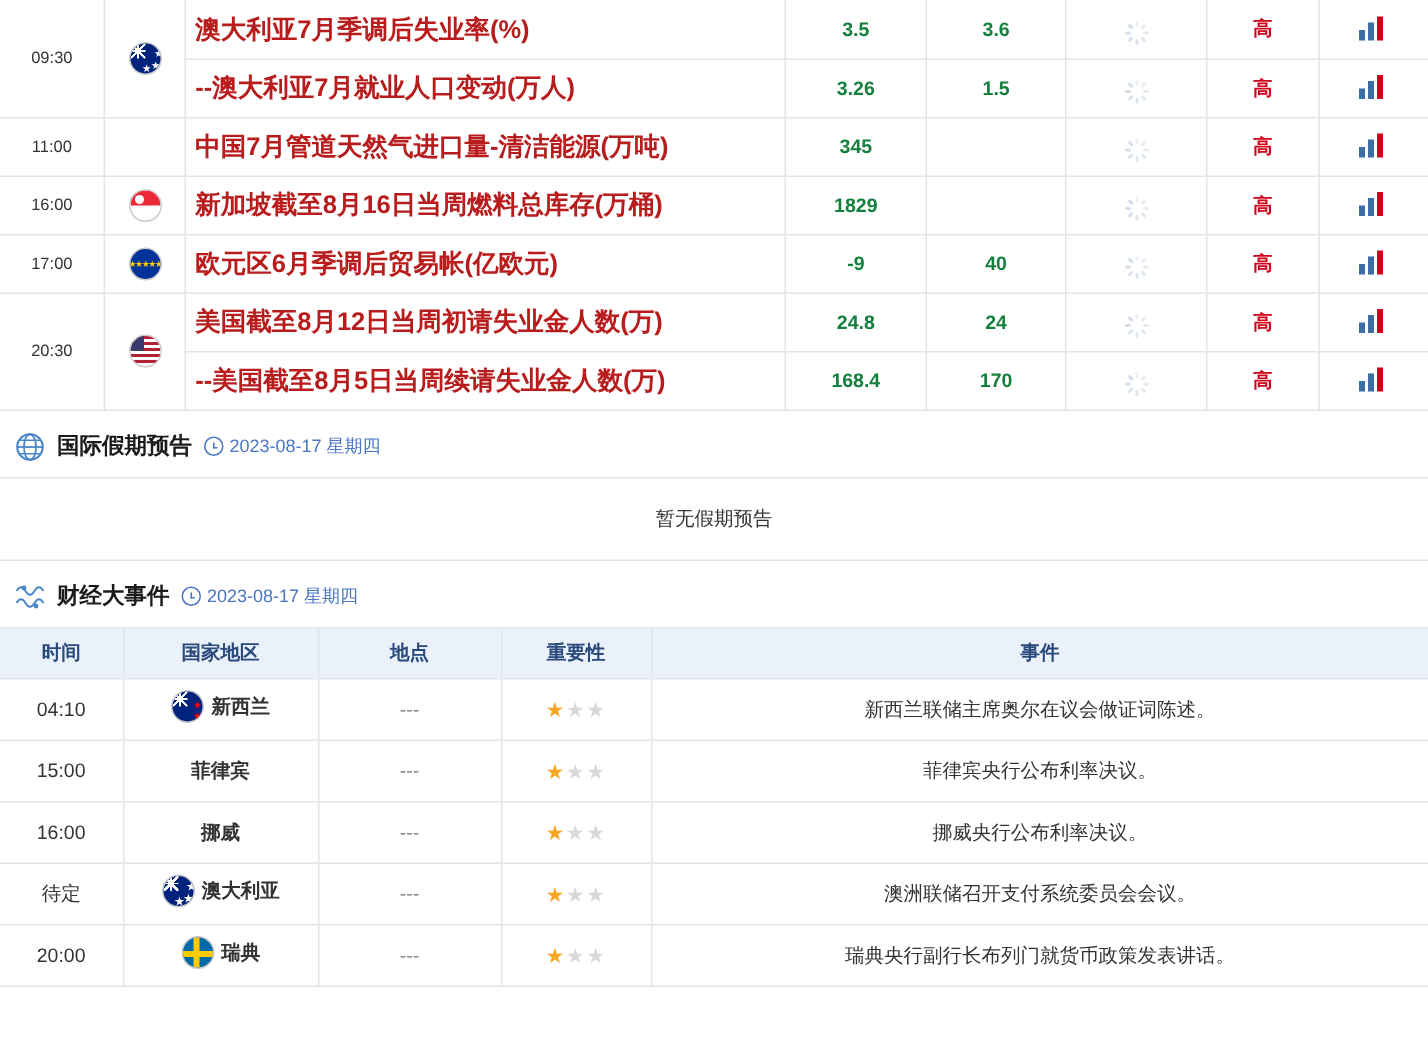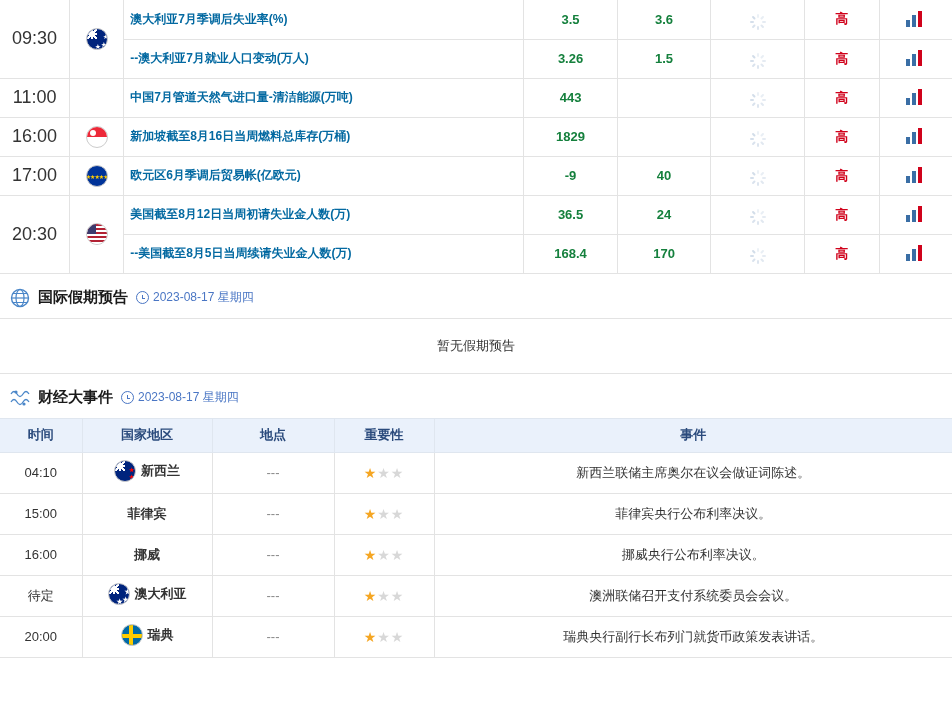--- a/index.html
+++ b/index.html
@@ -17,25 +17,25 @@
   
   .econ-table td {
     border-bottom: 1px solid #e3e3e3;
     border-right: 1px solid #e3e3e3;
     height: 39px;
     padding: 0 6px;
     vertical-align: middle;
   }
   .econ-table tr td:last-child { border-right: none; }
   .c-time {
-    width: 67px; text-align: center; color: #333; font-size: 18px;
+    width: 67px; text-align: center; color: #333; font-size: 11px;
     border-left: none;
   }
   .c-flag { width: 52px; text-align: center; }
-  .c-title { width: 385px; color: #0369a1; font-size: 12px; font-weight: bold; padding-left: 8px; }
+  .c-title { width: 385px; color: #b91c1c; font-size: 17px; font-weight: bold; padding-left: 8px; }
   .c-prev, .c-fore { width: 90px; text-align: center; color: #15803d; font-weight: bold; }
   .c-spin { width: 90px; text-align: center; }
   .c-imp  { width: 72px; text-align: center; color: #d0021b; font-weight: bold; }
   .c-chart { width: 70px; text-align: center; }
 
   
   .flag {
     width: 26px; height: 18px; border-radius: 50%;
     display: inline-block; position: relative; overflow: hidden;
     vertical-align: middle;
@@ -211,21 +211,21 @@
         <td class="c-prev">3.26</td>
         <td class="c-fore">1.5</td>
         <td class="c-spin"><span class="spinner"><i style="transform:translate(-50%,-100%) rotate(0deg);opacity:0.35"></i><i style="transform:translate(-50%,-100%) rotate(45deg);opacity:0.42"></i><i style="transform:translate(-50%,-100%) rotate(90deg);opacity:0.49"></i><i style="transform:translate(-50%,-100%) rotate(135deg);opacity:0.56"></i><i style="transform:translate(-50%,-100%) rotate(180deg);opacity:0.63"></i><i style="transform:translate(-50%,-100%) rotate(225deg);opacity:0.7"></i><i style="transform:translate(-50%,-100%) rotate(270deg);opacity:0.77"></i><i style="transform:translate(-50%,-100%) rotate(315deg);opacity:0.8400000000000001"></i></span></td>
         <td class="c-imp">高</td>
         <td class="c-chart"><span class="chart-ico"><b class="b1"></b><b class="b2"></b><b class="b3"></b></span></td>
       </tr>
       <tr>
         <td class="c-time">11:00</td>
         <td class="c-flag"></td>
         <td class="c-title">中国7月管道天然气进口量-清洁能源(万吨)</td>
-        <td class="c-prev">443</td>
+        <td class="c-prev">345</td>
         <td class="c-fore"></td>
         <td class="c-spin"><span class="spinner"><i style="transform:translate(-50%,-100%) rotate(0deg);opacity:0.35"></i><i style="transform:translate(-50%,-100%) rotate(45deg);opacity:0.42"></i><i style="transform:translate(-50%,-100%) rotate(90deg);opacity:0.49"></i><i style="transform:translate(-50%,-100%) rotate(135deg);opacity:0.56"></i><i style="transform:translate(-50%,-100%) rotate(180deg);opacity:0.63"></i><i style="transform:translate(-50%,-100%) rotate(225deg);opacity:0.7"></i><i style="transform:translate(-50%,-100%) rotate(270deg);opacity:0.77"></i><i style="transform:translate(-50%,-100%) rotate(315deg);opacity:0.8400000000000001"></i></span></td>
         <td class="c-imp">高</td>
         <td class="c-chart"><span class="chart-ico"><b class="b1"></b><b class="b2"></b><b class="b3"></b></span></td>
       </tr>
       <tr>
         <td class="c-time">16:00</td>
         <td class="c-flag"><span class="flag circle flag-sg"><span class="moon"></span></span></td>
         <td class="c-title">新加坡截至8月16日当周燃料总库存(万桶)</td>
         <td class="c-prev">1829</td>
@@ -241,21 +241,21 @@
         <td class="c-prev">-9</td>
         <td class="c-fore">40</td>
         <td class="c-spin"><span class="spinner"><i style="transform:translate(-50%,-100%) rotate(0deg);opacity:0.35"></i><i style="transform:translate(-50%,-100%) rotate(45deg);opacity:0.42"></i><i style="transform:translate(-50%,-100%) rotate(90deg);opacity:0.49"></i><i style="transform:translate(-50%,-100%) rotate(135deg);opacity:0.56"></i><i style="transform:translate(-50%,-100%) rotate(180deg);opacity:0.63"></i><i style="transform:translate(-50%,-100%) rotate(225deg);opacity:0.7"></i><i style="transform:translate(-50%,-100%) rotate(270deg);opacity:0.77"></i><i style="transform:translate(-50%,-100%) rotate(315deg);opacity:0.8400000000000001"></i></span></td>
         <td class="c-imp">高</td>
         <td class="c-chart"><span class="chart-ico"><b class="b1"></b><b class="b2"></b><b class="b3"></b></span></td>
       </tr>
       <tr>
         <td class="c-time" rowspan="2">20:30</td>
         <td class="c-flag" rowspan="2"><span class="flag circle flag-us"><span class="stripes"></span><span class="canton"></span></span></td>
         <td class="c-title">美国截至8月12日当周初请失业金人数(万)</td>
-        <td class="c-prev">36.5</td>
+        <td class="c-prev">24.8</td>
         <td class="c-fore">24</td>
         <td class="c-spin"><span class="spinner"><i style="transform:translate(-50%,-100%) rotate(0deg);opacity:0.35"></i><i style="transform:translate(-50%,-100%) rotate(45deg);opacity:0.42"></i><i style="transform:translate(-50%,-100%) rotate(90deg);opacity:0.49"></i><i style="transform:translate(-50%,-100%) rotate(135deg);opacity:0.56"></i><i style="transform:translate(-50%,-100%) rotate(180deg);opacity:0.63"></i><i style="transform:translate(-50%,-100%) rotate(225deg);opacity:0.7"></i><i style="transform:translate(-50%,-100%) rotate(270deg);opacity:0.77"></i><i style="transform:translate(-50%,-100%) rotate(315deg);opacity:0.8400000000000001"></i></span></td>
         <td class="c-imp">高</td>
         <td class="c-chart"><span class="chart-ico"><b class="b1"></b><b class="b2"></b><b class="b3"></b></span></td>
       </tr>
       <tr>
         <td class="c-title">--美国截至8月5日当周续请失业金人数(万)</td>
         <td class="c-prev">168.4</td>
         <td class="c-fore">170</td>
         <td class="c-spin"><span class="spinner"><i style="transform:translate(-50%,-100%) rotate(0deg);opacity:0.35"></i><i style="transform:translate(-50%,-100%) rotate(45deg);opacity:0.42"></i><i style="transform:translate(-50%,-100%) rotate(90deg);opacity:0.49"></i><i style="transform:translate(-50%,-100%) rotate(135deg);opacity:0.56"></i><i style="transform:translate(-50%,-100%) rotate(180deg);opacity:0.63"></i><i style="transform:translate(-50%,-100%) rotate(225deg);opacity:0.7"></i><i style="transform:translate(-50%,-100%) rotate(270deg);opacity:0.77"></i><i style="transform:translate(-50%,-100%) rotate(315deg);opacity:0.8400000000000001"></i></span></td>

